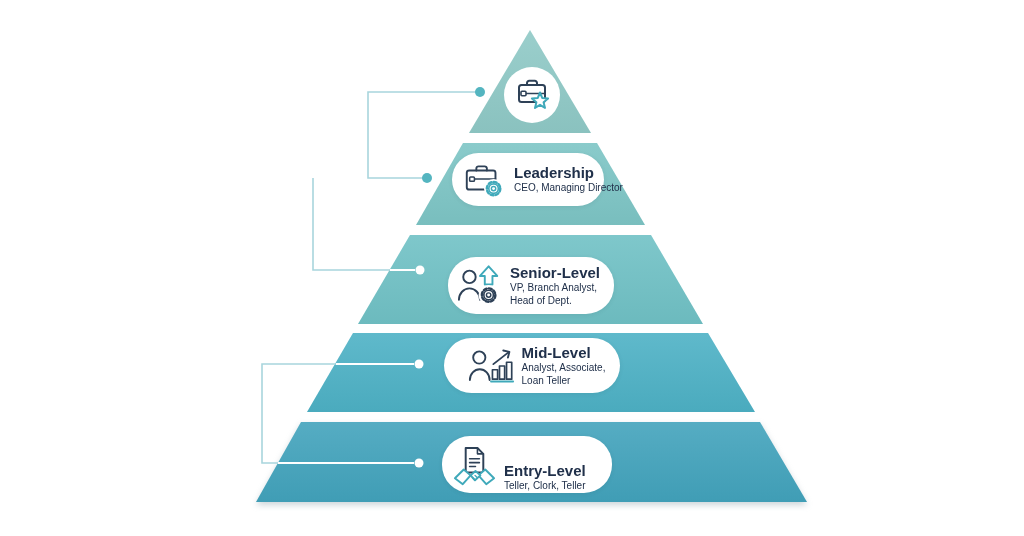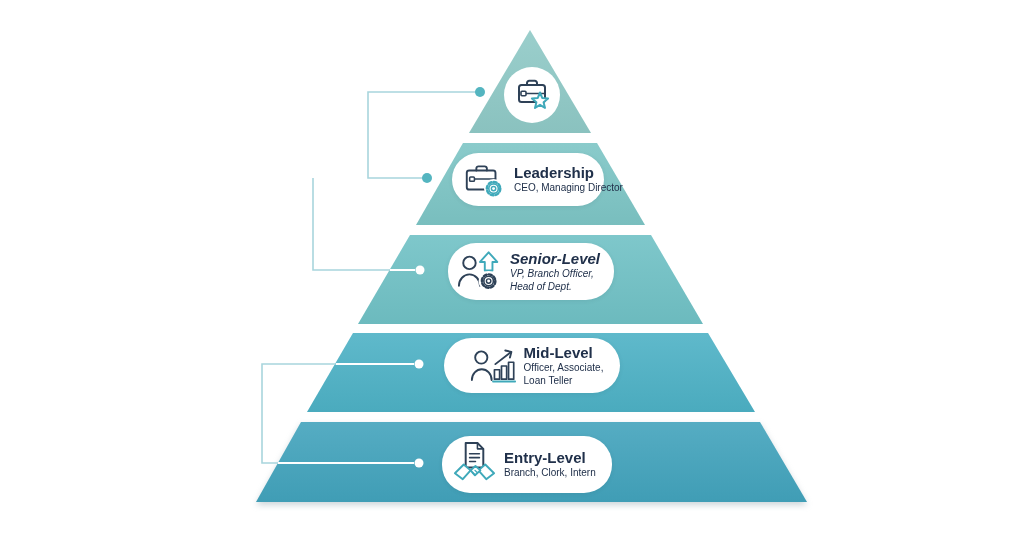--- a/index.html
+++ b/index.html
@@ -30,23 +30,23 @@
   .cdot   { fill:var(--dot-teal); }
   .cdot-w { fill:var(--dot-white); }
 
   
   .apex-badge { position:absolute; left:504px; top:67px; width:56px; height:56px; border-radius:50%;
                 background:#fff; z-index:5; display:flex; align-items:center; justify-content:center; }
   .pill { position:absolute; background:#fff; border-radius:28px; z-index:5;
           display:flex; align-items:center; padding-left:9px; gap:7px;
           box-shadow:0 1px 4px rgba(40,70,80,.10); }
   #pill-leadership { left:452px; top:153px; width:152px; height:53px; }
-  #pill-senior     { left:448px; top:243px; width:166px; height:57px;font-style:italic; }
+  #pill-senior     { left:448px; top:257px; width:166px; height:57px; }
   #pill-mid        { left:444px; top:338px; width:176px; height:55px;justify-content:center; }
-  #pill-entry      { left:442px; top:436px; width:170px; height:57px; }
+  #pill-entry      { left:442px; top:436px; width:170px; height:57px;align-items:flex-end; }
 
   .pill .icon { flex:0 0 46px; display:flex; align-items:center; justify-content:center; }
   .txt   { display:flex; flex-direction:column; justify-content:center; }
   .title { font-size:15px; font-weight:700; color:var(--text); line-height:1.2; white-space:nowrap; }
   .sub   { font-size:10px; color:var(--text); line-height:1.28; white-space:nowrap; }
 
   .ic-navy { stroke:var(--icon-navy); }
   .ic-teal { stroke:var(--icon-teal); }
 </style>
 </head>
@@ -118,59 +118,59 @@
         <path class="ic-navy" d="M2 38 a11 12 0 0 1 22 0" stroke-width="2"></path>
         <polygon class="ic-teal" points="33,3 42,13 37,13 37,22 29,22 29,13 24,13" stroke-width="2"></polygon>
         <circle cx="33" cy="33" r="10.5" fill="#fff"></circle>
         <circle class="ic-navy" cx="33" cy="33" r="7" stroke-width="2.6" stroke-dasharray="3 2.5"></circle>
         <circle class="ic-navy" cx="33" cy="33" r="5" stroke-width="1.7"></circle>
         <circle class="ic-navy" cx="33" cy="33" r="2.3" stroke-width="1.5"></circle>
       </svg>
     </span>
     <span class="txt">
       <span class="title">Senior-Level</span>
-      <span class="sub">VP, Branch Officer,</span>
+      <span class="sub">VP, Branch Analyst,</span>
       <span class="sub">Head of Dept.</span>
     </span>
   </div>
 
   <div class="pill" id="pill-mid">
     <span class="icon">
       <svg width="47" height="42" viewBox="0 0 50 44" fill="none" stroke-linecap="round" stroke-linejoin="round">
         <circle class="ic-navy" cx="12" cy="13" r="6.5" stroke-width="2"></circle>
         <path class="ic-navy" d="M2 37 a10.5 11.5 0 0 1 21 0" stroke-width="2"></path>
         <path class="ic-navy" d="M27 20 L43 7.5" stroke-width="2"></path>
         <path class="ic-navy" d="M37.5 5.5 L44 7 L42.5 13" stroke-width="2"></path>
         <rect class="ic-navy" x="26" y="26" width="5.5" height="10" stroke-width="1.8"></rect>
         <rect class="ic-navy" x="33.5" y="22" width="5.5" height="14" stroke-width="1.8"></rect>
         <rect class="ic-navy" x="41" y="18" width="5.5" height="18" stroke-width="1.8"></rect>
         <path class="ic-teal" d="M24.5 38.5 H48" stroke-width="2"></path>
       </svg>
     </span>
     <span class="txt">
       <span class="title">Mid-Level</span>
-      <span class="sub">Officer, Associate,</span>
+      <span class="sub">Analyst, Associate,</span>
       <span class="sub">Loan Teller</span>
     </span>
   </div>
 
   <div class="pill" id="pill-entry">
     <span class="icon">
       <svg width="45" height="47" viewBox="0 0 46 48" fill="none" stroke-linecap="round" stroke-linejoin="round">
         <path class="ic-navy" d="M14 2 h12 l6 6 v19 h-18 z" fill="#fff" stroke-width="2"></path>
         <path class="ic-navy" d="M26 2 v6 h6" stroke-width="1.6"></path>
         <path class="ic-navy" d="M18 13 H28" stroke-width="1.6"></path>
         <path class="ic-navy" d="M18 17 H28" stroke-width="1.6"></path>
         <path class="ic-navy" d="M18 21 H24" stroke-width="1.6"></path>
         <path class="ic-teal" d="M3 33 L12 24 L19 30 L11 39 Z" fill="#fff" stroke-width="2"></path>
         <path class="ic-teal" d="M43 33 L34 24 L27 30 L35 39 Z" fill="#fff" stroke-width="2"></path>
         <path class="ic-teal" d="M19 30 L24 25.5 L29 30 L23.5 35 Z" fill="#fff" stroke-width="2"></path>
         <path class="ic-teal" d="M21 32.5 l2.5 2.5 M23.5 30 l2.5 2.5" stroke-width="1.4"></path>
       </svg>
     </span>
     <span class="txt">
       <span class="title">Entry-Level</span>
-      <span class="sub">Branch, Clork, Intern</span>
+      <span class="sub">Teller, Clork, Teller</span>
       <span class="sub"></span>
     </span>
   </div>
 
 </div>
 
 </body></html>

